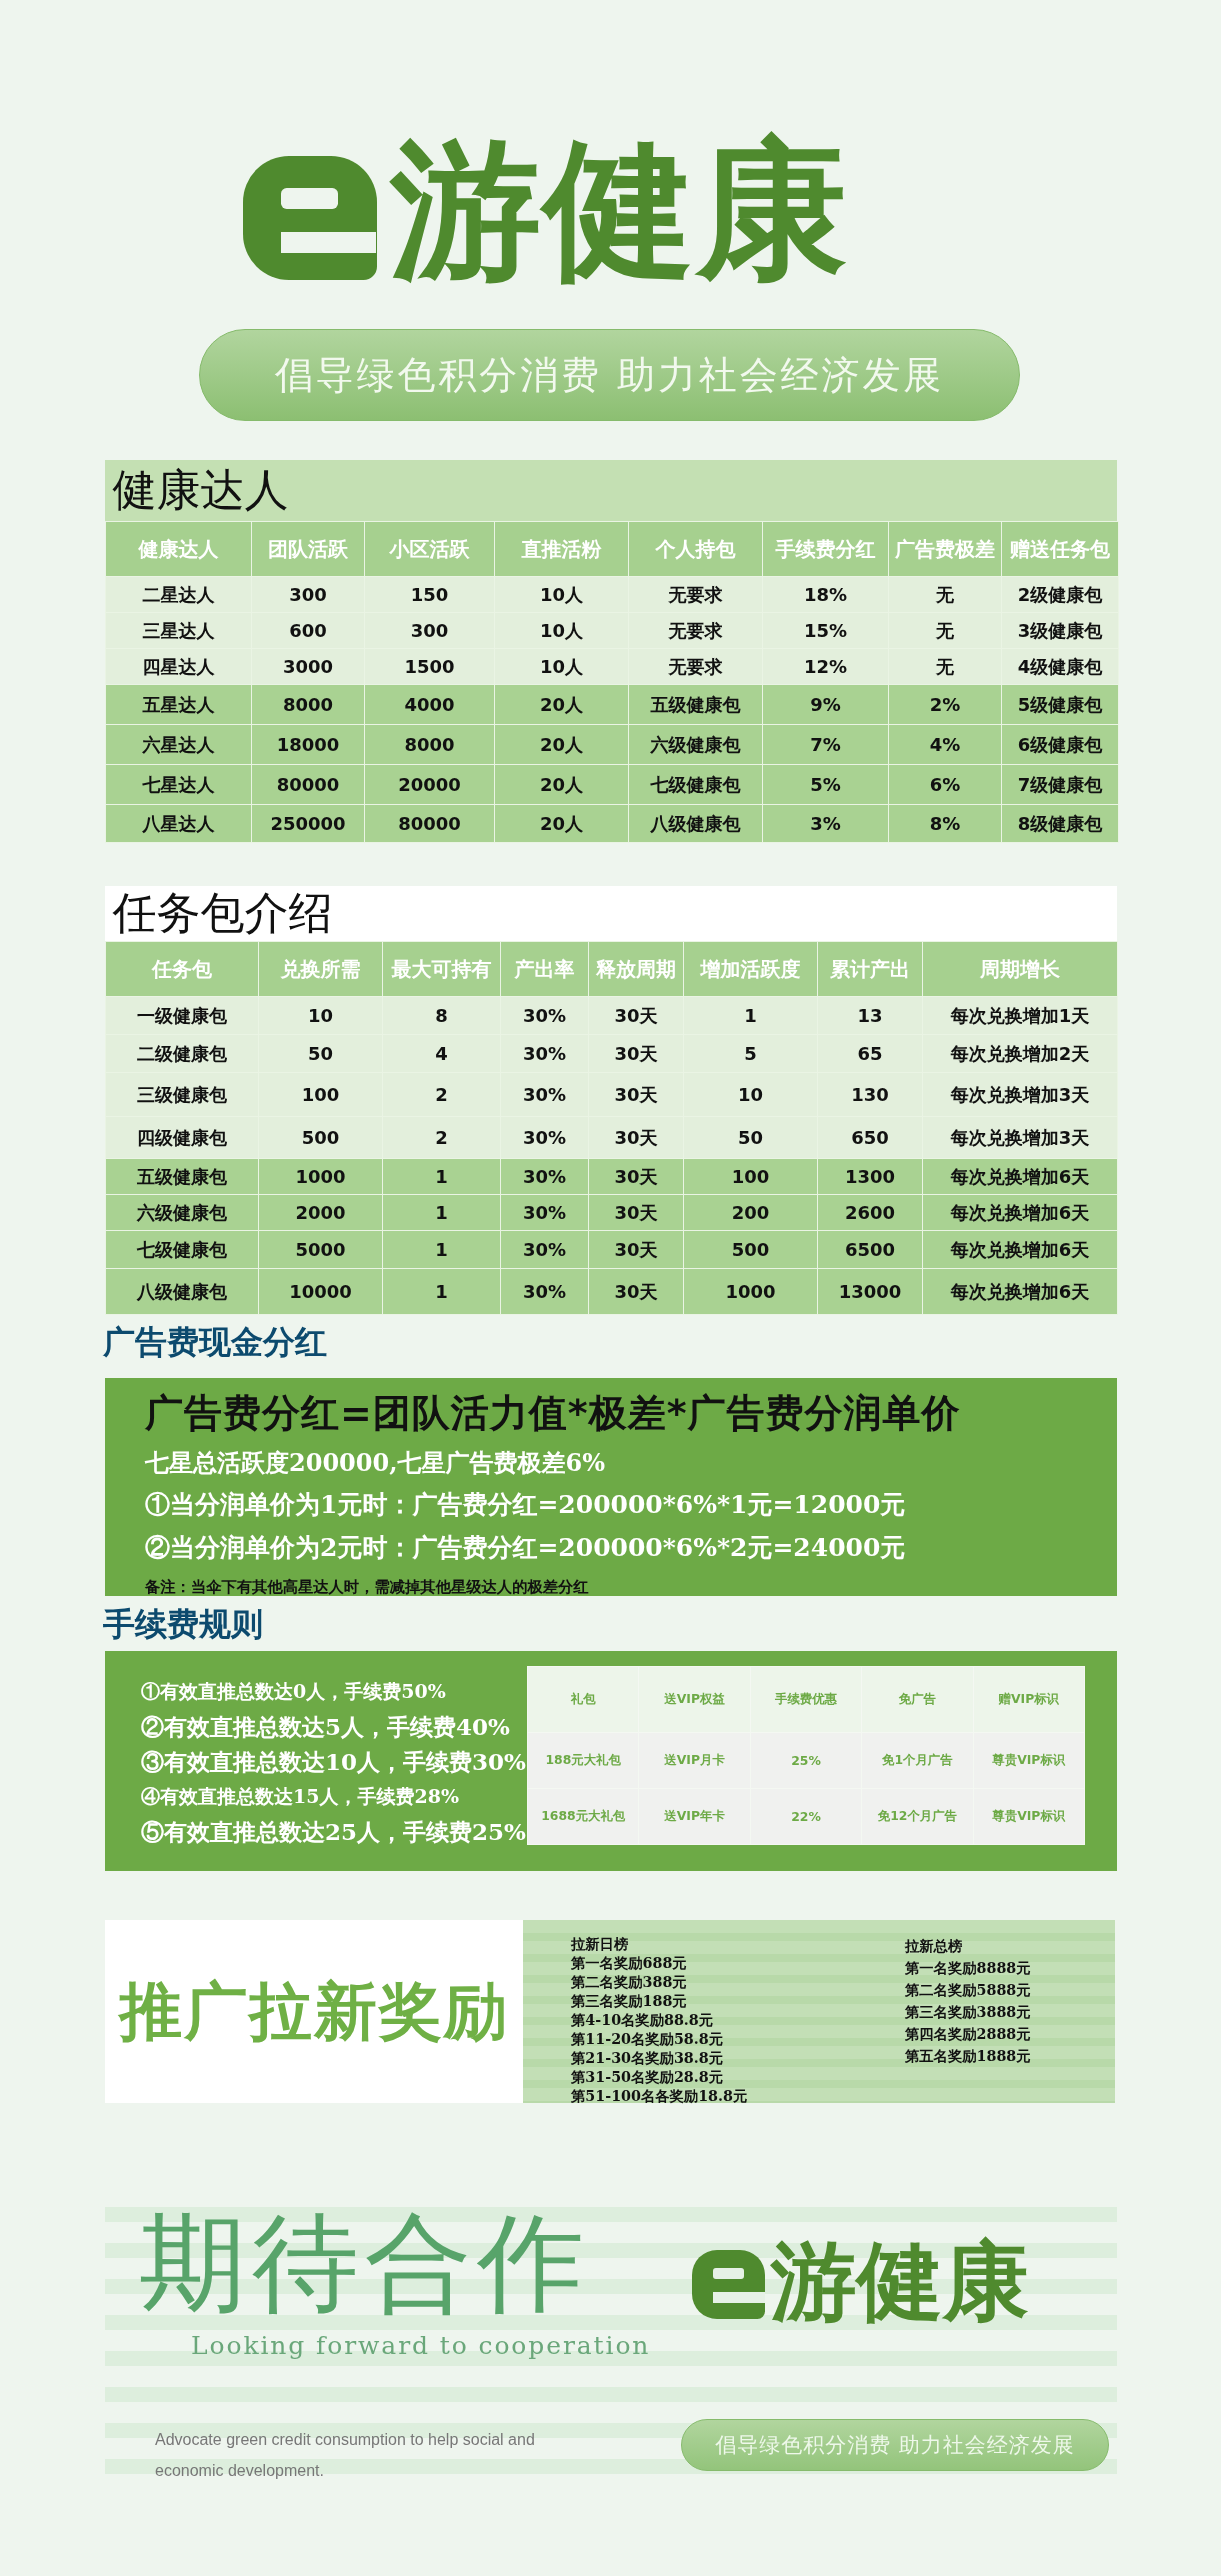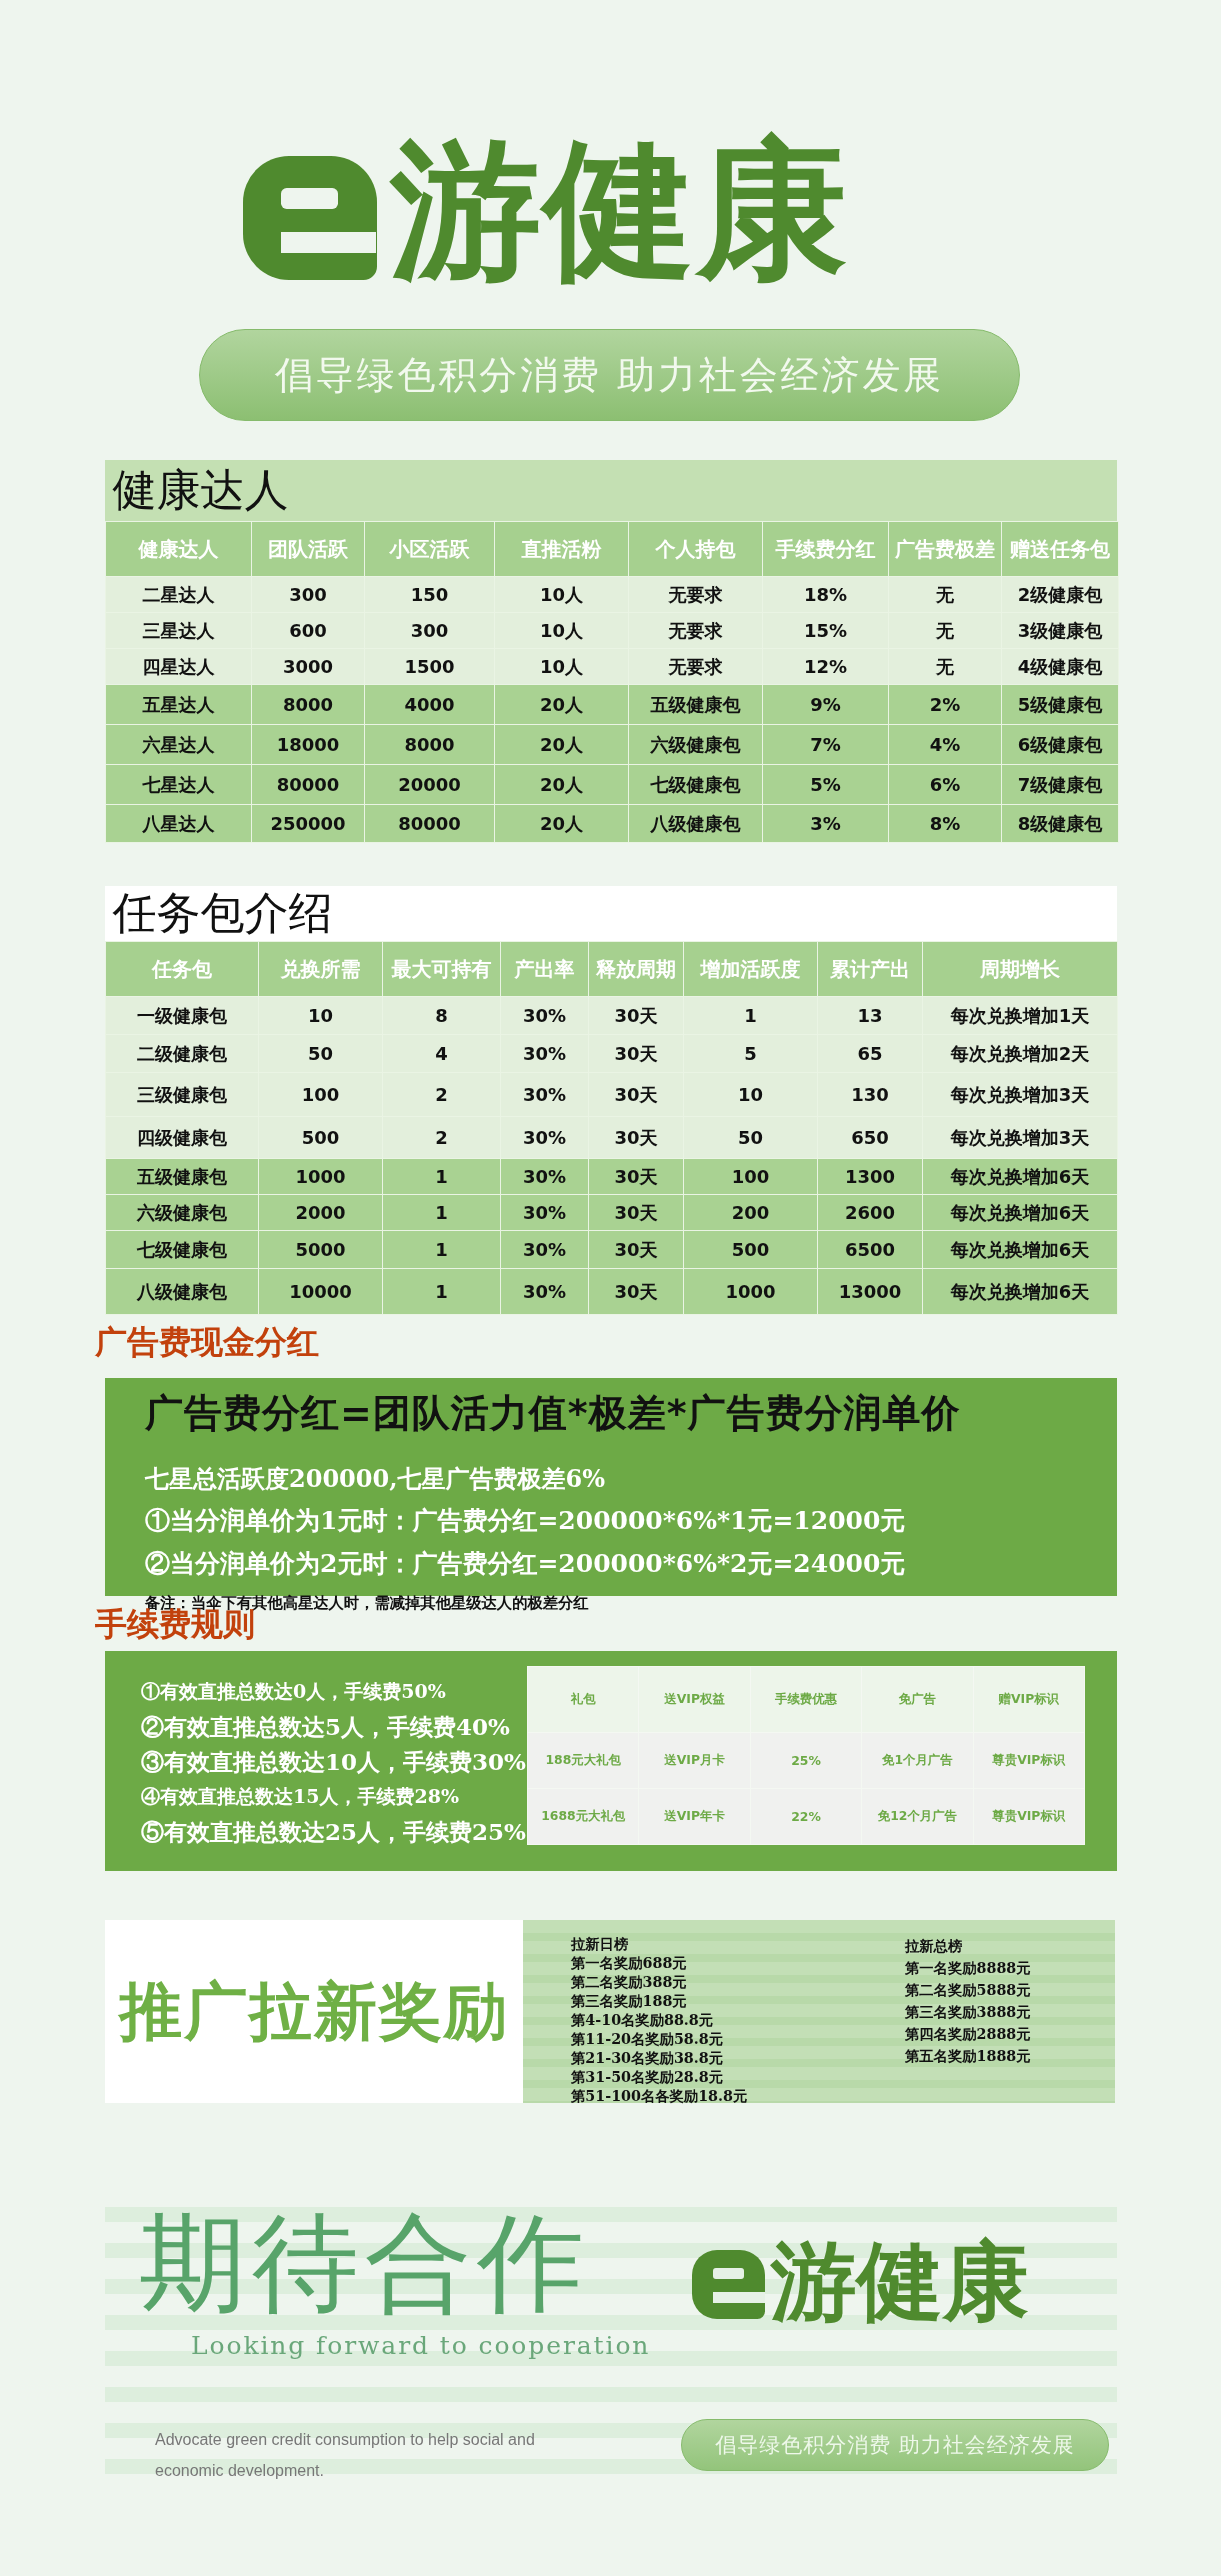--- a/index.html
+++ b/index.html
@@ -19,25 +19,25 @@
   
   .section { position: absolute; left: 105px; width: 1012px; }
   .section-title-bar { height: 61px; display: flex; align-items: center; padding-left: 7.6px; font-size: 44px; color: #111; }
   table.grid { width: 100%; border-collapse: collapse; table-layout: fixed; }
   table.grid th { background: #a6d08f; color: #fff; font-weight: bold; font-size: 20px; height: 55px; border: 1.9px solid #eaf4e4; text-align: center; }
   table.grid td { font-weight: bold; font-size: 18px; text-align: center; border: 1.9px solid #eaf4e4; color: #111; }
   tr.light td { background: #e3efdc; }
   tr.dark td { background: #a9d292; }
 
   
-  .h2 { position: absolute; left: 95px; font-size: 32px; font-weight: bold; color: #c2410c; }
+  .h2 { position: absolute; left: 103px; font-size: 32px; font-weight: bold; color: #0c4a6e; }
   .ad-box { position: absolute; left: 105px; top: 1378px; width: 1012px; height: 218px; background: #6daa46; padding: 0 40px; }
   .ad-formula { font-size: 38px; font-weight: bold; color: #111; margin-top: 9.5px; letter-spacing: 1px; }
   .ad-line { font-family: "DejaVu Serif", "Liberation Serif", serif; color: #fff; font-weight: bold; font-size: 25px; margin-top: 9.5px; }
-  .ad-line.first { margin-top: 24px; font-size: 24px; }
+  .ad-line.first { margin-top: 8px; font-size: 24px; }
   .ad-note { font-size: 15.3px; font-weight: bold; color: #111; margin-top: 13.4px; }
 
   
   .fee-box { position: absolute; left: 105px; top: 1651px; width: 1012px; height: 220px; background: #6daa46; }
   .fee-list { position: absolute; left: 36px; top: 23px; font-family: "DejaVu Serif", "Liberation Serif", serif; color: #fff; font-weight: bold; }
   .fee-list div { line-height: 35px; }
   .fee-list .big { font-size: 23px; }
   .fee-list .small { font-size: 19px; }
   .vip-table { position: absolute; left: 422px; top: 15.3px; width: 558px; height: 179px; border-collapse: collapse; table-layout: fixed; padding-left: 46px; }
   .vip-table td, .vip-table th { text-align: center; color: #6daa46; font-weight: bold; font-size: 12.4px; border: 1.9px solid #f4f8f2; }

